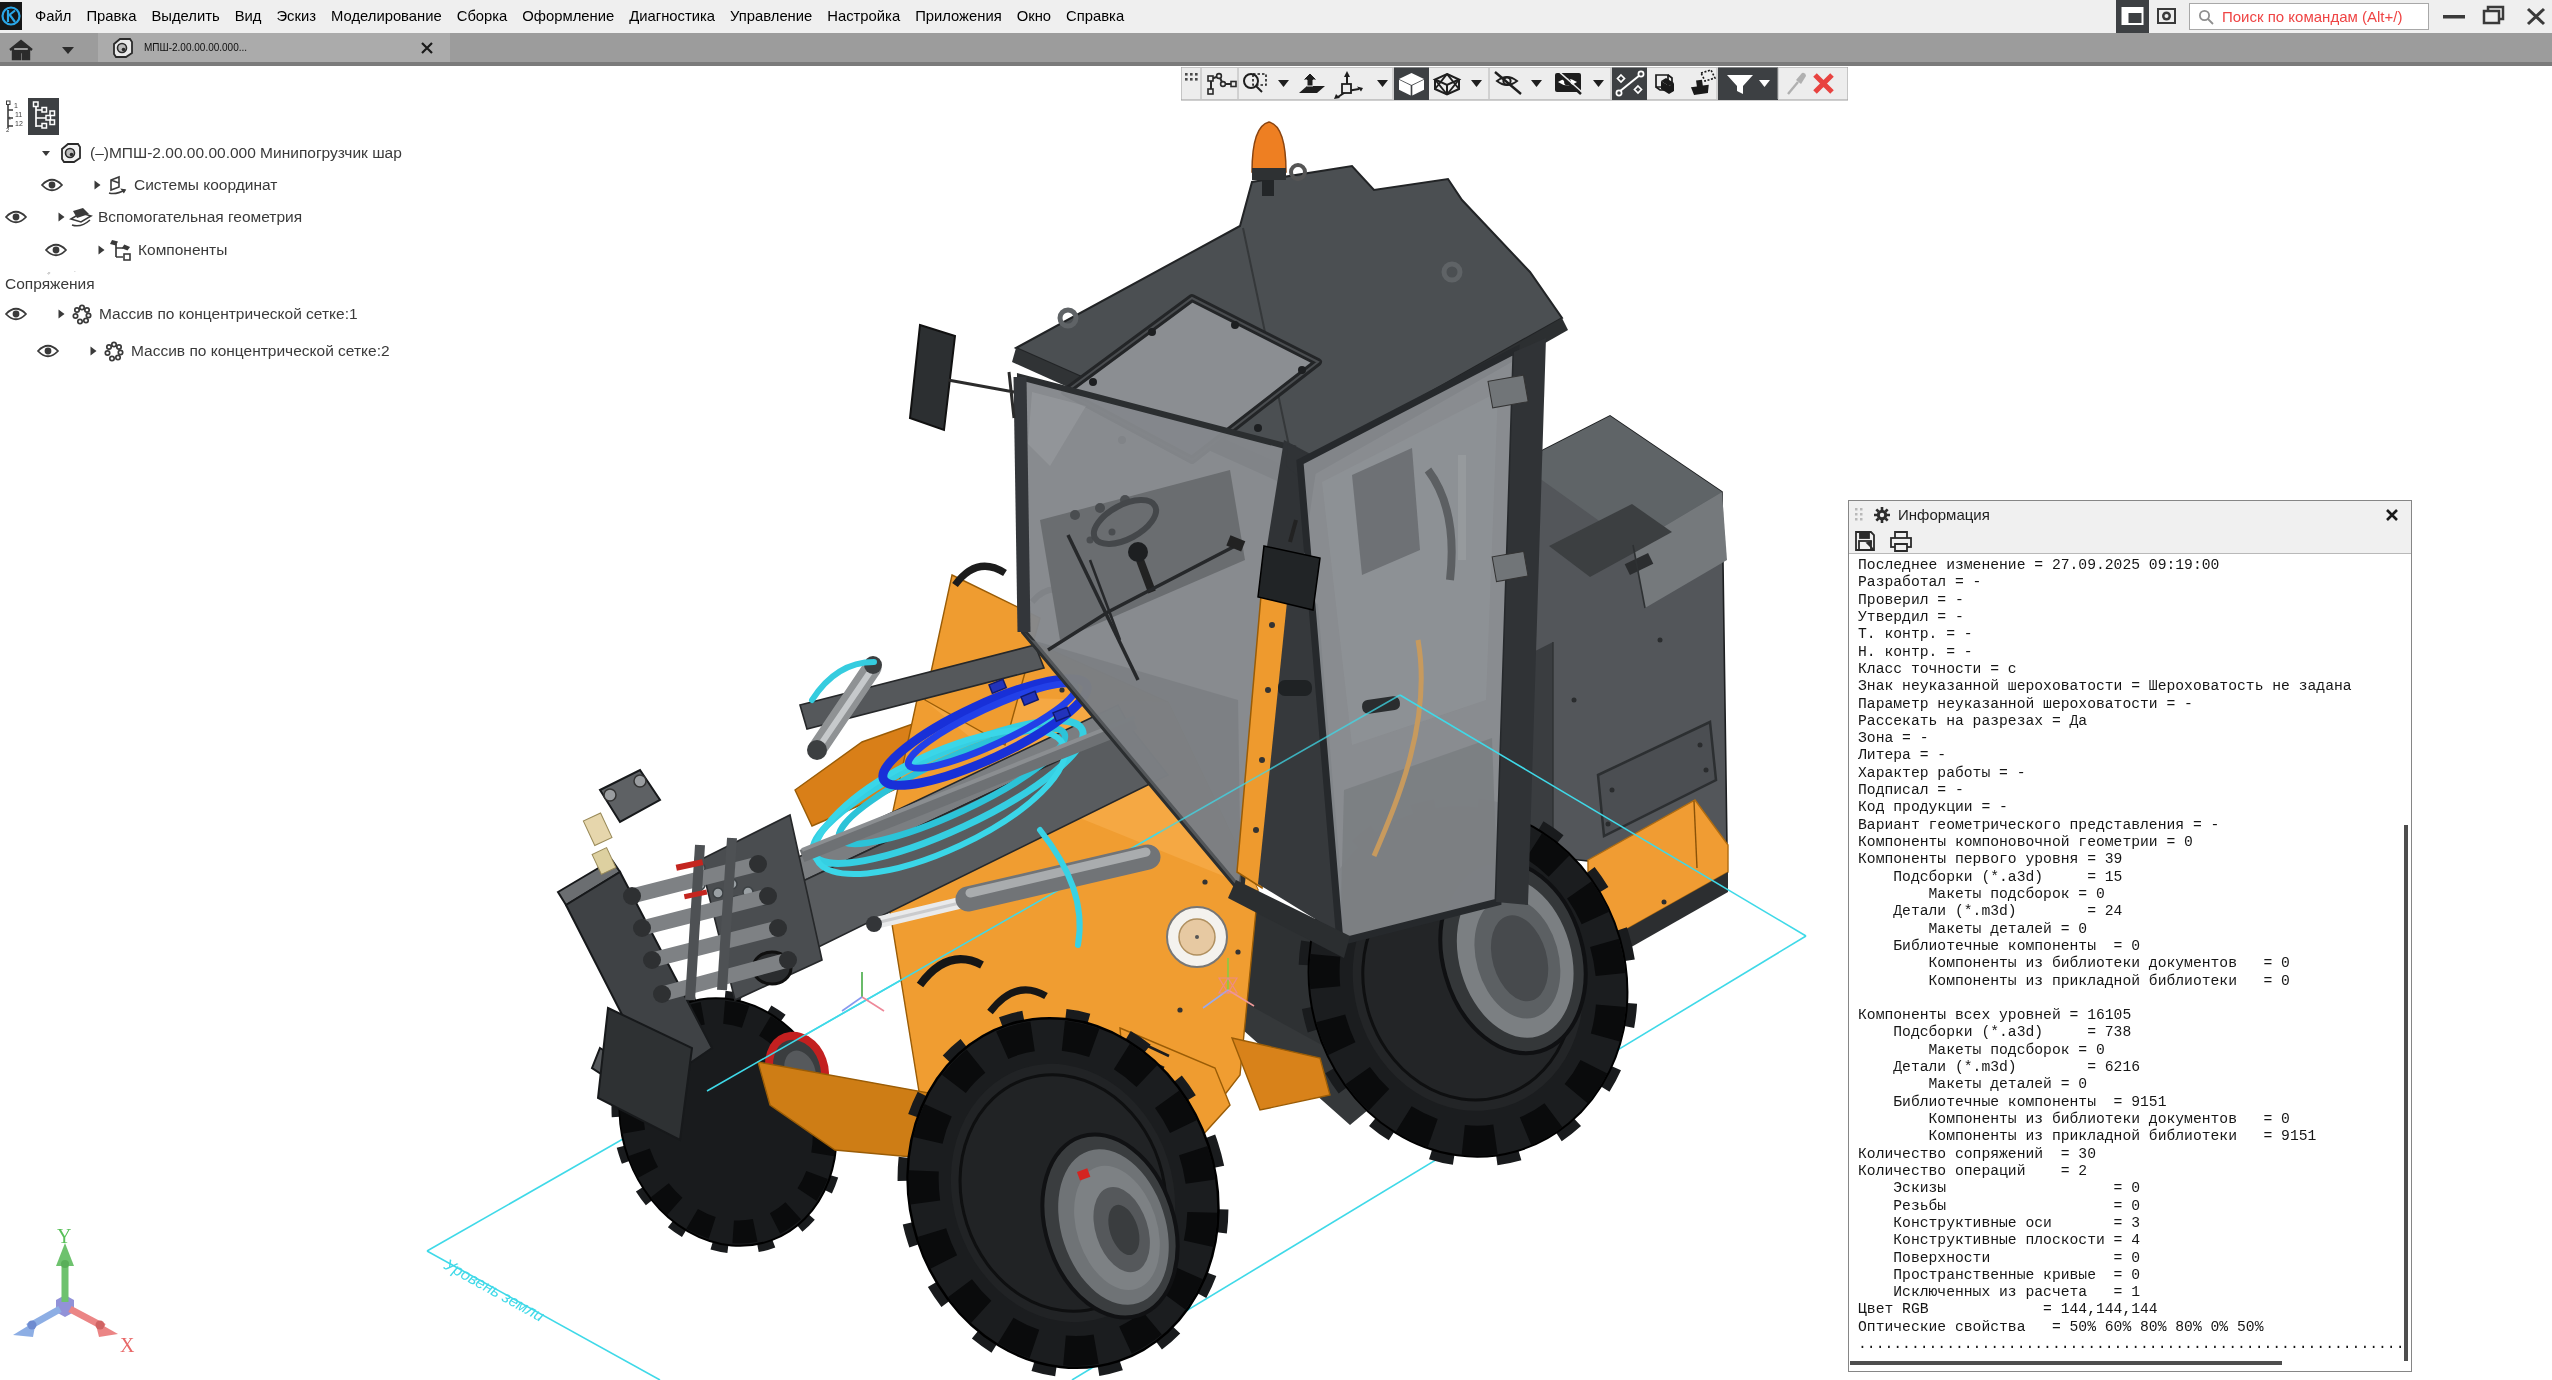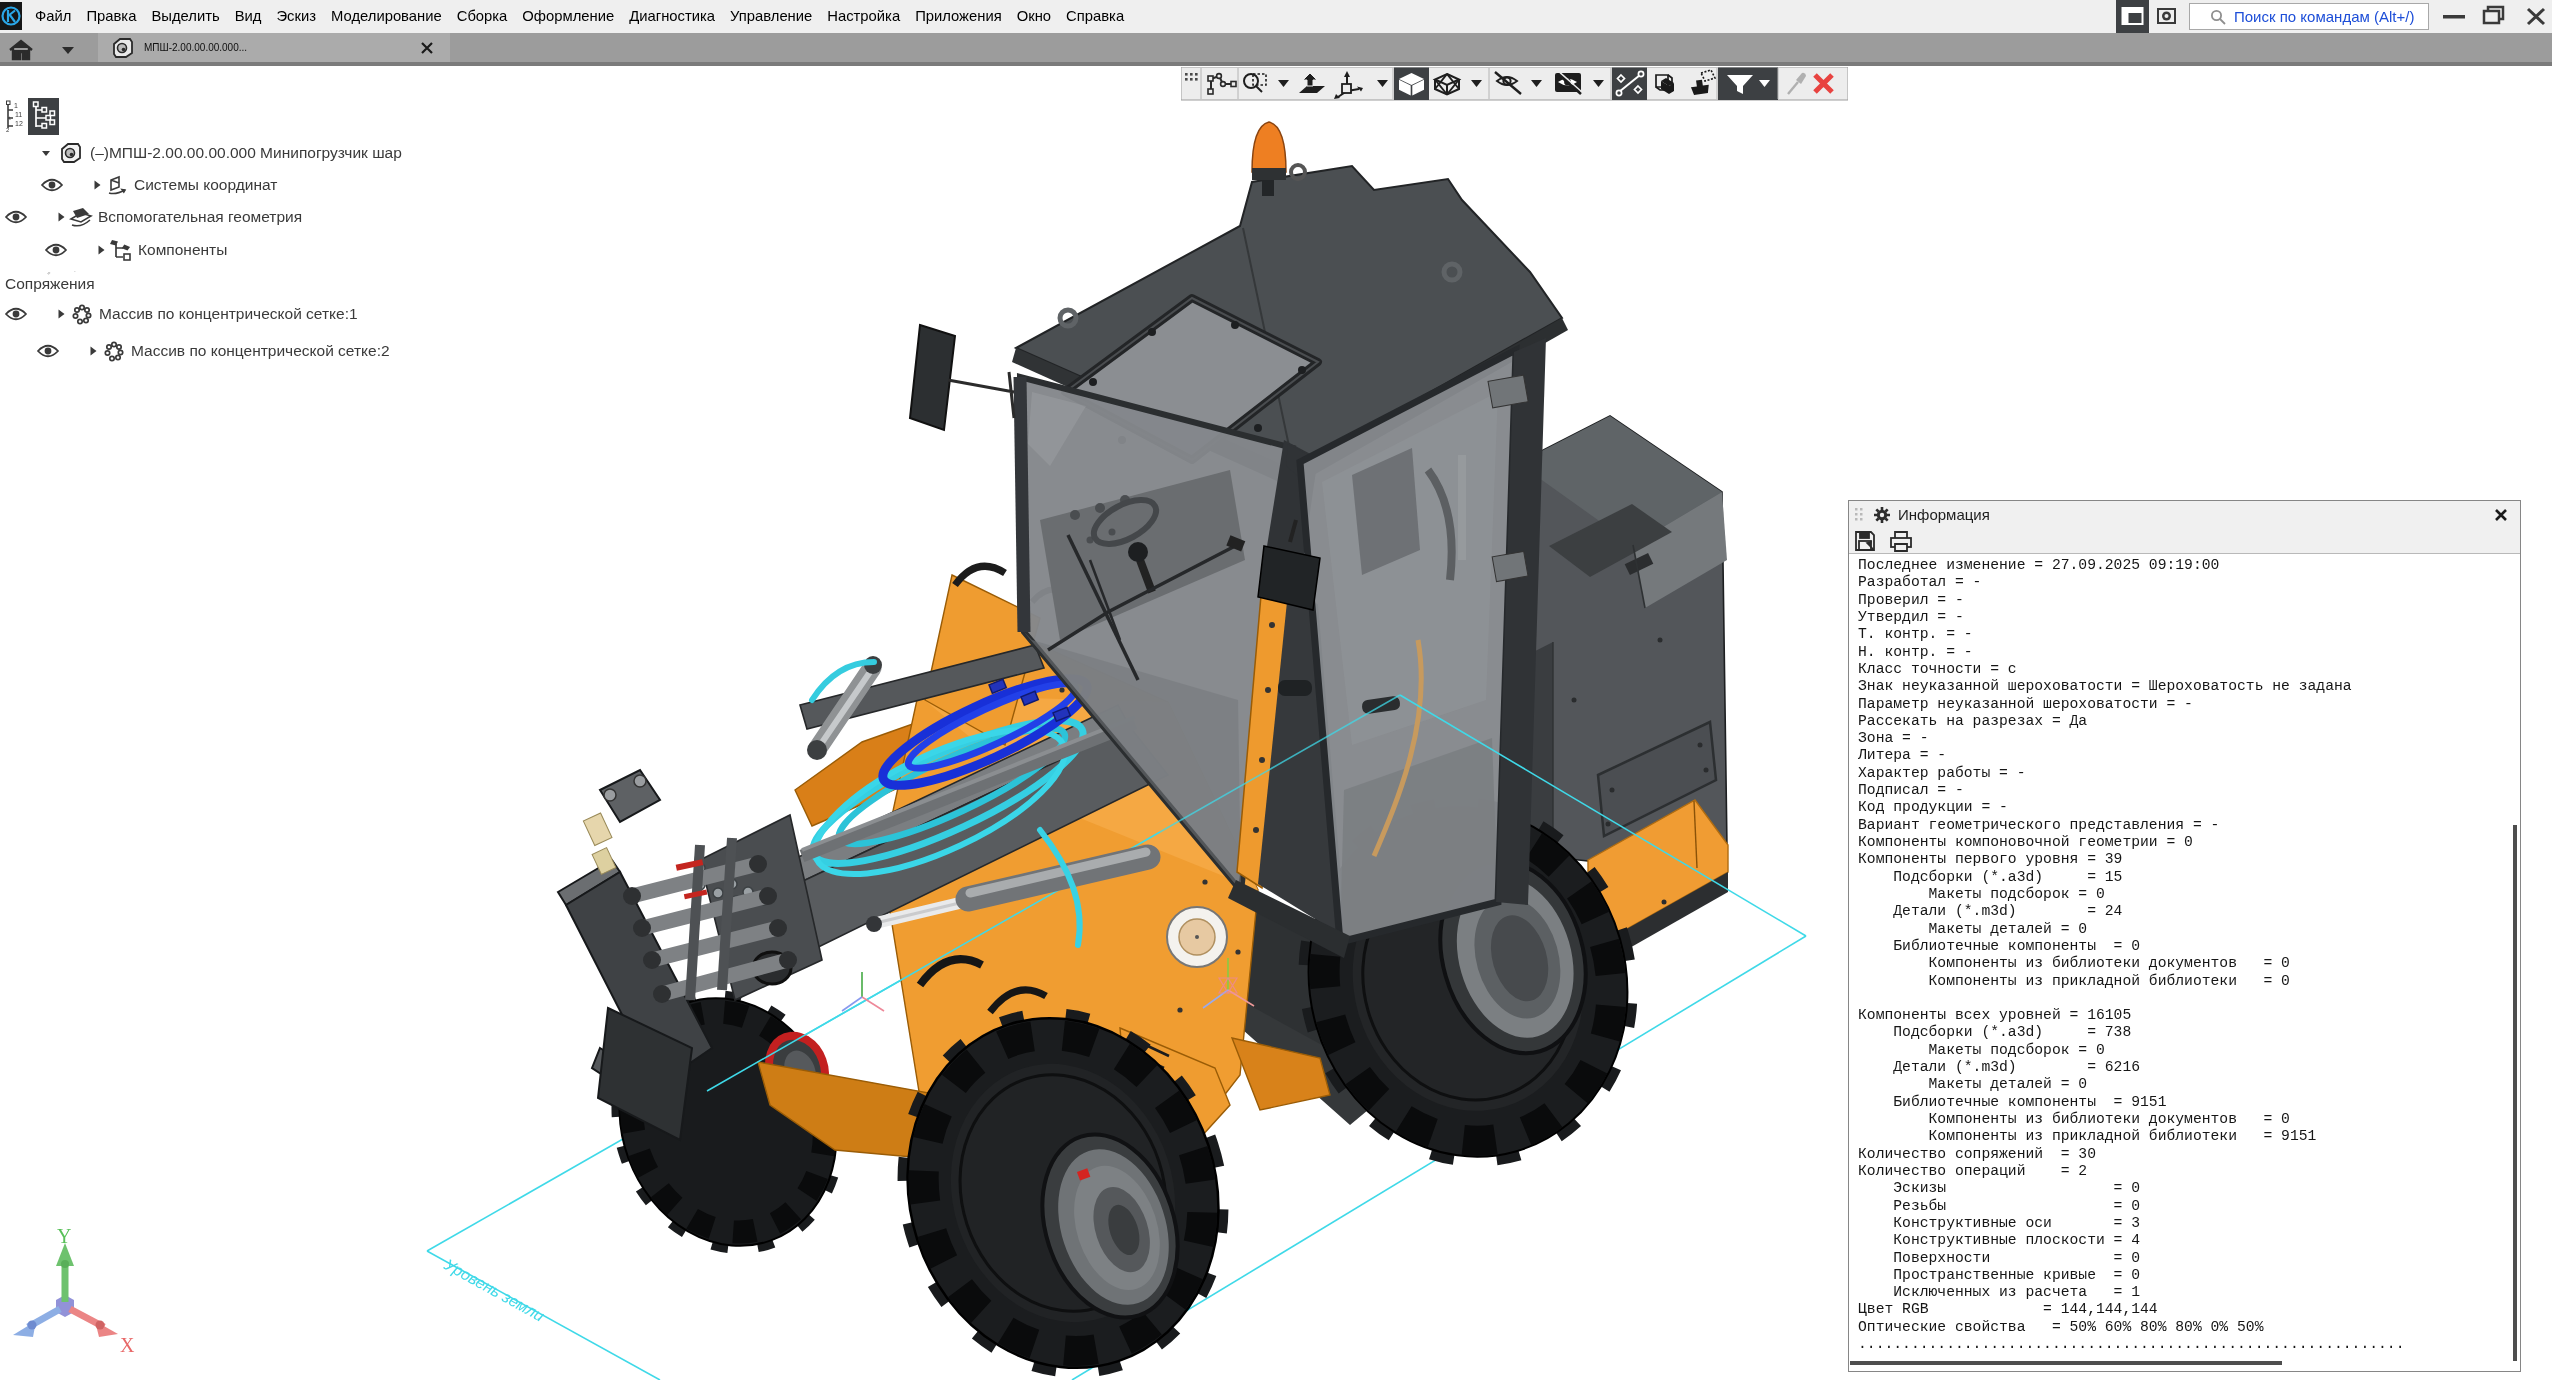--- a/index.html
+++ b/index.html
@@ -9,34 +9,34 @@
   
   #menubar { position:absolute; left:0; top:0; width:2552px; height:33px;
     background:#efefef; }
   #logo { position:absolute; left:0; top:2px; width:22px; height:28px; background:#161616;
     display:flex; align-items:center; justify-content:center; }
   #menuitems { position:absolute; left:35px; top:0; height:31px; display:flex;
     align-items:center; gap:15px; font-size:14.8px; color:#000000; }
   
   .winbtn { position:absolute; top:0; }
   #srch { position:absolute; left:2189px; top:3px; width:240px; height:27px;
-    background:#fff; border:1px solid #a8a8a8; color:#1d4ed8; font-size:15px;
-    display:flex; align-items:center; padding-left:20px; gap:8px;}
+    background:#fff; border:1px solid #a8a8a8; color:#ef4444; font-size:15px;
+    display:flex; align-items:center; padding-left:8px; gap:8px;}
   
   #tabrow { position:absolute; left:0; top:33px; width:2552px; height:29px; background:#9c9c9c; }
   #tabstrip-sep { position:absolute; left:0; top:62px; width:2552px; height:4px; background:#7b7b7b; }
   #tab1 { position:absolute; left:98px; top:33px; width:352px; height:29px; background:#ababab;
     display:flex; align-items:center; font-size:10px; color:#101010; }
   
   #viewport { position:absolute; left:0; top:66px; width:2552px; height:1314px; background:#ffffff; }
   
   #tree { position:absolute; left:0; top:96px; width:420px; font-size:15.5px; color:#3a3a3a; }
   .trow { position:absolute; height:22px; display:flex; align-items:center; white-space:nowrap; }
   
-  #info { position:absolute; left:1848px; top:500px; width:673px; height:872px;
+  #info { position:absolute; left:1848px; top:500px; width:564px; height:872px;
     background:#ffffff; border:1px solid #868686; }
   #info-title { position:absolute; left:0; top:0; width:100%; height:27px; background:#f0f0f0;
     display:flex; align-items:center; font-size:15px; color:#1e1e1e; }
   #info-tools { position:absolute; left:0; top:27px; width:100%; height:26px; background:#f0f0f0;
     border-bottom:1px solid #b9b9b9; }
   #info-body { position:absolute; left:0; top:54px; width:100%; height:816px; overflow:hidden; }
   #info-body pre { font-family:"Liberation Mono", monospace; font-size:14.7px;
     line-height:17.32px; color:#161616; margin:2px 0 0 9px; letter-spacing:0px; }
   #vscroll { position:absolute; right:3px; top:324px; width:4px; height:536px; background:#4e4e4e; }
   #hscroll { position:absolute; left:1px; bottom:6px; width:432px; height:4px; background:#4e4e4e; }

